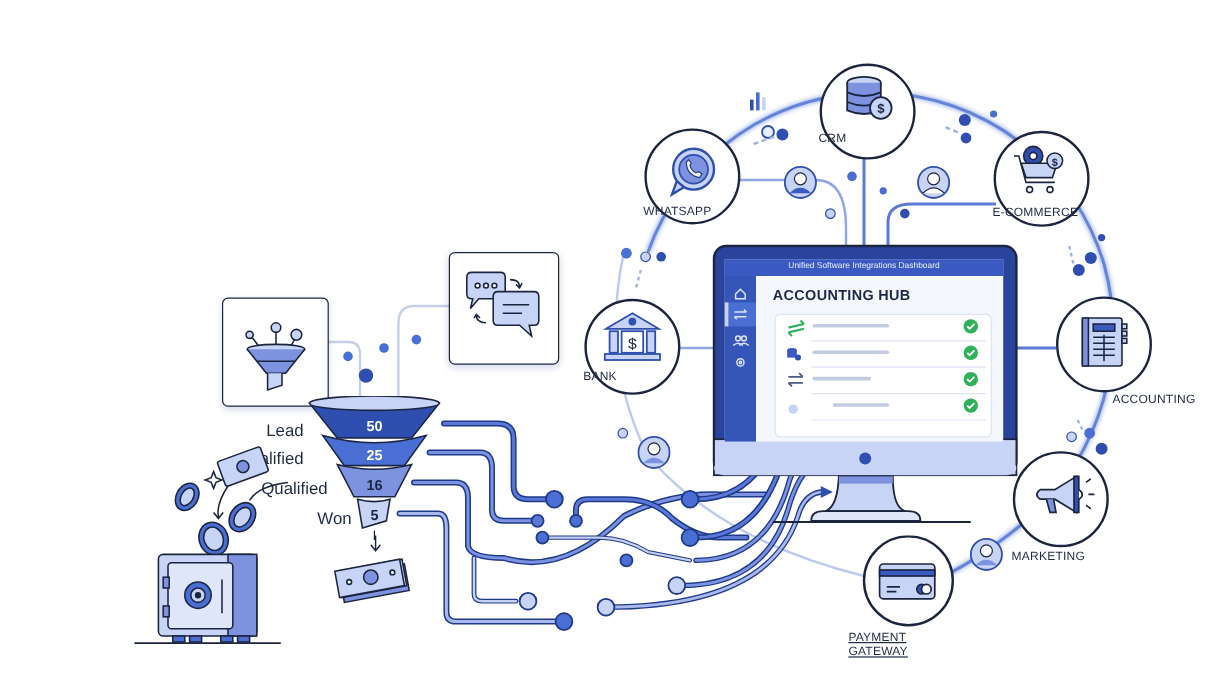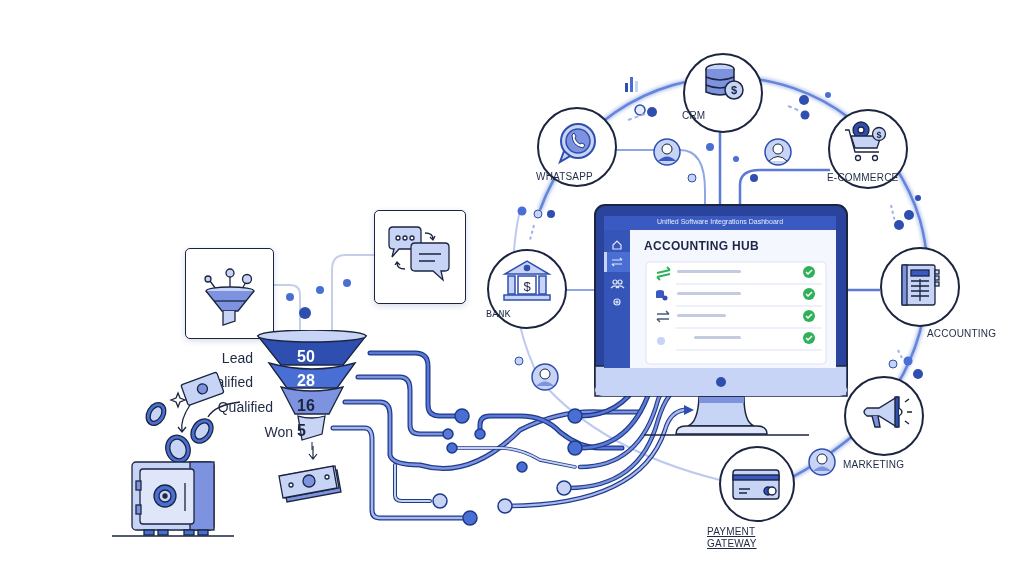--- a/index.html
+++ b/index.html
@@ -1,21 +1,21 @@
 <!DOCTYPE html>
 <html><head>
 <meta charset="utf-8">
 <style>
   html,body{margin:0;padding:0;background:#fff;}
   body{width:1024px;height:572px;position:relative;overflow:hidden;font-family:"Liberation Sans",sans-serif;}
   .abs{position:absolute;}
   svg text{font-family:"Liberation Sans",sans-serif;}
   .node-label{position:absolute;font-size:10px;color:#1f2a44;letter-spacing:0.2px;text-align:left;white-space:nowrap;}
   .funnel-label{position:absolute;font-size:14px;color:#1f2a44;text-align:right;}
-  .funnel-val{position:absolute;font-size:16px;color:#fff;font-weight:bold;text-align:left;}
+  .funnel-val{position:absolute;font-size:12px;color:#fff;font-weight:bold;text-align:center;}
   .monitor-title{position:absolute;font-size:7px;color:#e8eefc;text-align:center;}
   .hub-title{position:absolute;font-size:12px;color:#1d2747;font-weight:bold;letter-spacing:0.3px;}
 </style>
 </head>
 <body>
 
 <svg class="abs" width="1024" height="572" style="left:0;top:0;">
   <defs>
     <filter id="glow" x="-20%" y="-20%" width="140%" height="140%">
       <feGaussianBlur stdDeviation="2.2" result="b"></feGaussianBlur>
@@ -260,21 +260,21 @@
     <g stroke="#2f4fb0" stroke-width="1.5" fill="#c7d4f5">
       <path d="M 19 26 L 41 13 L 63 26 Z"></path>
       <circle cx="41" cy="20" r="2.5" fill="#2f4fb0"></circle>
       <rect x="22" y="28" width="7" height="18"></rect>
       <rect x="53" y="28" width="7" height="18"></rect>
       <rect x="32" y="28" width="18" height="18" fill="#fff"></rect>
       <rect x="18" y="47" width="46" height="5"></rect>
     </g>
     <text x="41" y="43" font-size="13" fill="#1b2540" text-anchor="middle">$</text>
   </svg>
-  <div class="node-label" style="left:0;top:61px;width:82px;font-family:Liberation Mono, monospace;">BANK</div>
+  <div class="node-label" style="left:0;top:61px;width:82px;">BANK</div>
 </div>
 
 <div class="abs" style="left:879px;top:246px;width:82px;height:82px;">
   <svg width="82" height="82">
     <circle cx="41" cy="41" r="39" fill="#fff" stroke="#1b2540" stroke-width="2"></circle>
     <g stroke="#1b2540" stroke-width="1.3">
       <rect x="23" y="19" width="33" height="40" rx="2" fill="#c7d4f5"></rect>
       <rect x="23" y="19" width="5" height="40" fill="#7d93e0"></rect>
       <rect x="32" y="24" width="18" height="6" fill="#3a5ac2"></rect>
       <path d="M 32 35 L 50 35 M 32 40 L 50 40 M 32 45 L 50 45 M 32 50 L 50 50 M 41 33 L 41 55" fill="none"></path>
@@ -374,21 +374,21 @@
       <ellipse cx="57" cy="6" rx="54" ry="6" fill="#c7d4f5"></ellipse>
       <path d="M 14 33 L 32 58 L 82 58 L 100 33 Q 57 45 14 33 Z" fill="#4a6fd4"></path>
       <path d="M 26 57 L 40 84 L 74 84 L 88 57 Q 57 65 26 57 Z" fill="#7d93e0"></path>
       <path d="M 43 86 L 47 110 L 67 104 L 70 86 Q 57 90 43 86 Z" fill="#c7d4f5"></path>
     </g>
     <line x1="57" y1="120" x2="57" y2="112" stroke="#1b2540" stroke-width="1"></line>
   </svg>
   <div class="funnel-label" style="left:-40px;top:20px;width:38px;">Lead</div>
   <div class="funnel-val" style="left:42px;top:18px;width:30px;">50</div>
   <div class="funnel-label" style="left:-60px;top:44px;width:58px;">Qualified</div>
-  <div class="funnel-val" style="left:42px;top:42px;width:30px;">28</div>
+  <div class="funnel-val" style="left:42px;top:42px;width:30px;">25</div>
   <div class="funnel-label" style="left:-40px;top:69px;width:58px;">Qualified</div>
   <div class="funnel-val" style="left:42px;top:67px;width:30px;color:#1b2540;">16</div>
   <div class="funnel-label" style="left:-20px;top:94px;width:58px;">Won</div>
   <div class="funnel-val" style="left:42px;top:92px;width:30px;color:#1b2540;">5</div>
 </div>
 <svg class="abs" style="left:308px;top:446px" width="10" height="16">
   <path d="M 5 0 L 5 12 M 1 8 L 5 13 L 9 8" stroke="#1b2540" stroke-width="1.2" fill="none"></path>
 </svg>
 
 <svg class="abs" style="left:275px;top:462px" width="70" height="48">

